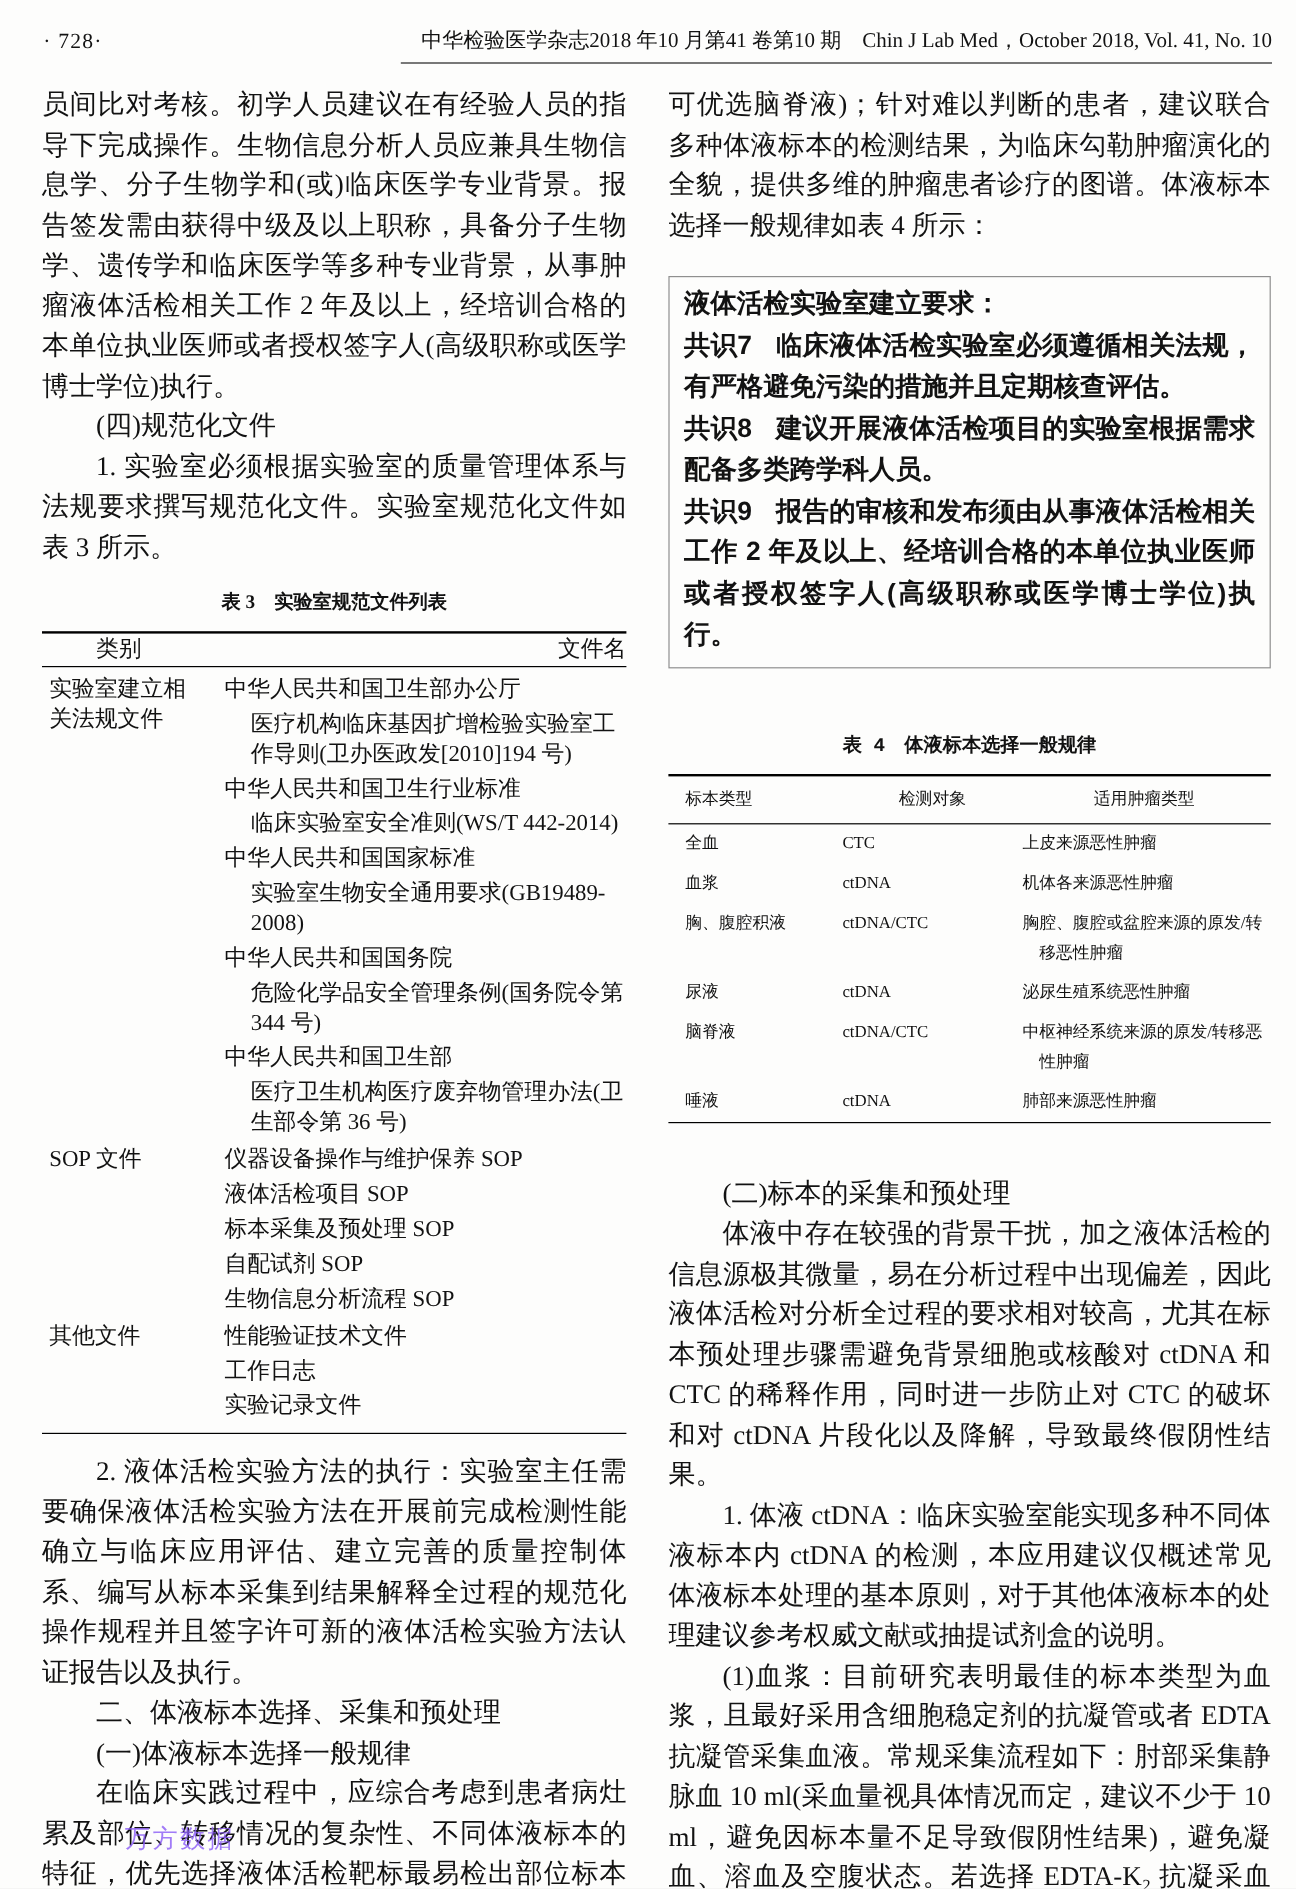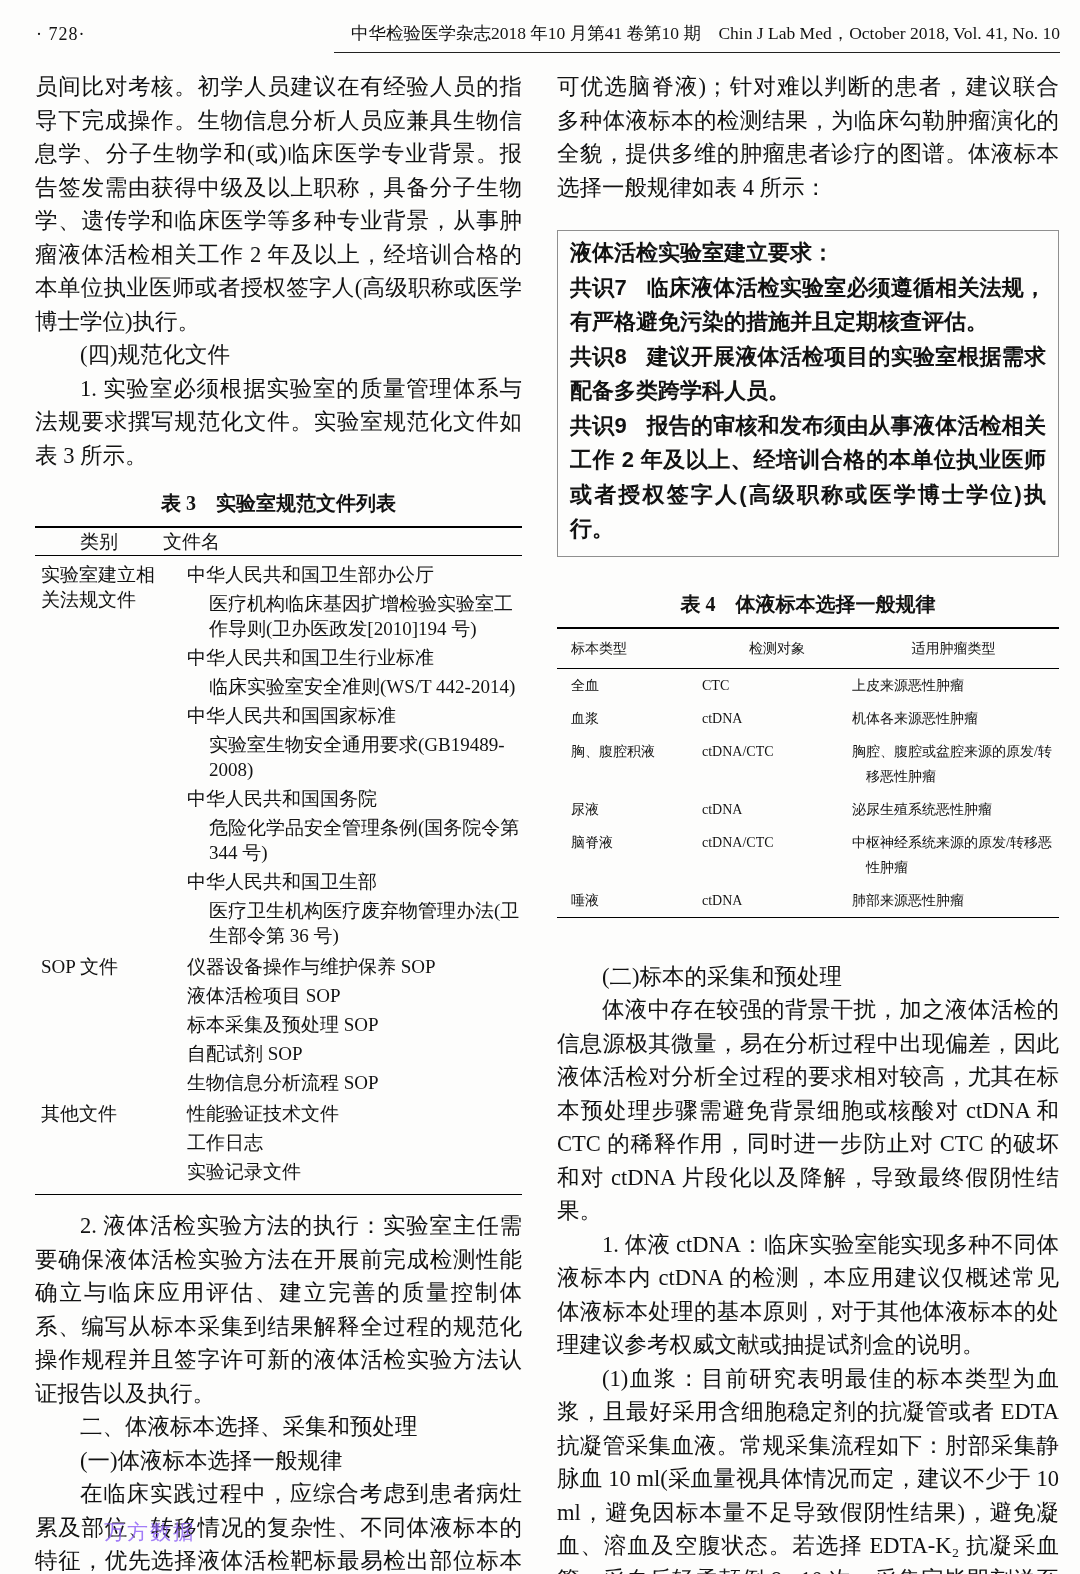--- a/index.html
+++ b/index.html
@@ -14,27 +14,27 @@
     position:absolute;left:334px;top:21px;width:726px;text-align:right;
     font-size:17.5px;border-bottom:1.6px solid #222;padding-bottom:7px;white-space:nowrap;
   }
   
   .col{position:absolute;top:70px;font-size:22.5px;line-height:33.5px;text-align:justify;}
   .col-left{left:35px;width:487px;}
   .col-right{left:557px;width:502px;}
   .para{margin:0;}
   .ind2{text-indent:2em;}
   
-  .tcap{font-weight:700;text-align:center;font-size:20px;line-height:26px;margin:18px 0 10px;}
-  .tcap4{margin-top:34px;}
+  .tcap{font-weight:700;text-align:center;font-size:16px;line-height:26px;margin:18px 0 10px;}
+  .tcap4{margin-top:52px;font-family:Liberation Mono, monospace;}
   
   .t3{border-top:2.5px solid #000;border-bottom:1.8px solid #000;font-size:19px;line-height:25px;text-align:left;}
   .t3-head{display:flex;border-bottom:1.4px solid #000;padding:1px 0;}
   .t3-head .c1{width:128px;text-align:center;}
-  .t3-head .c2{flex:1;text-align:left;}
+  .t3-head .c2{flex:1;text-align:right;}
   .t3-body{padding-top:6px;padding-bottom:4px;}
   .t3-group{display:flex;margin-bottom:2px;}
   .t3-cat{width:128px;padding:0 2px 0 6px;box-sizing:border-box;text-align:left;text-indent:0;}
   .t3-items{flex:1;}
   .t3-item{padding-left:24px;margin-bottom:4px;}
   .t3-item.ind{padding-left:46px;}
   
   .cbox{
     border:1.4px solid #8f8f8f;margin-top:26px;padding:5px 12px 9px;
     font-weight:700;font-size:22px;line-height:34.5px;

